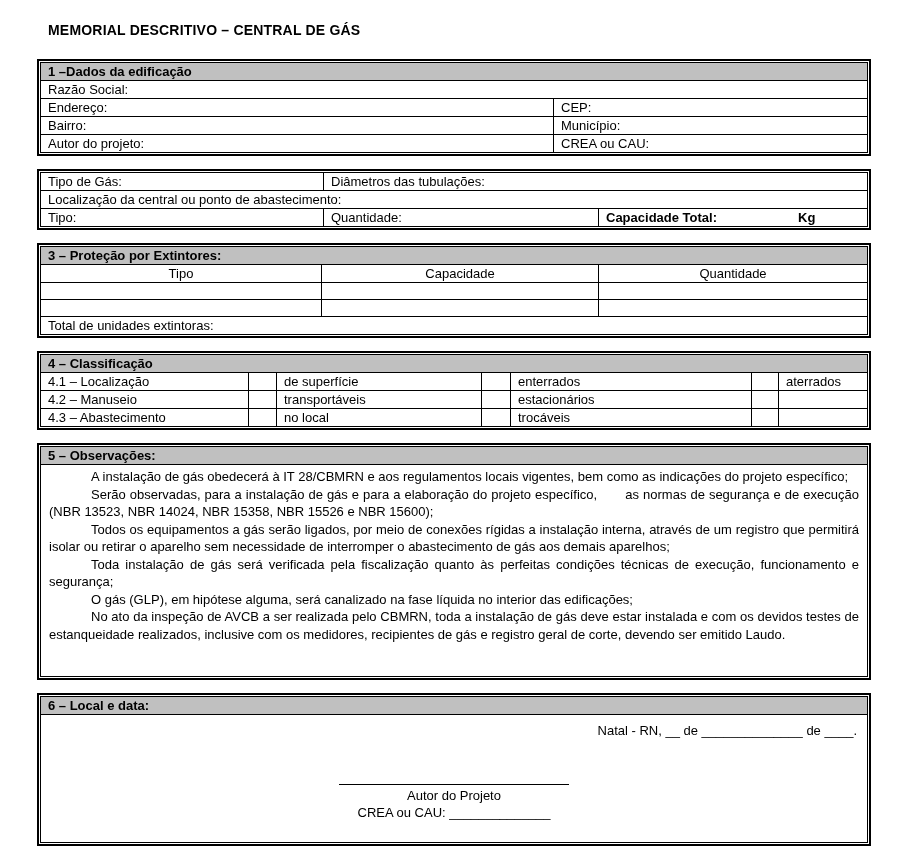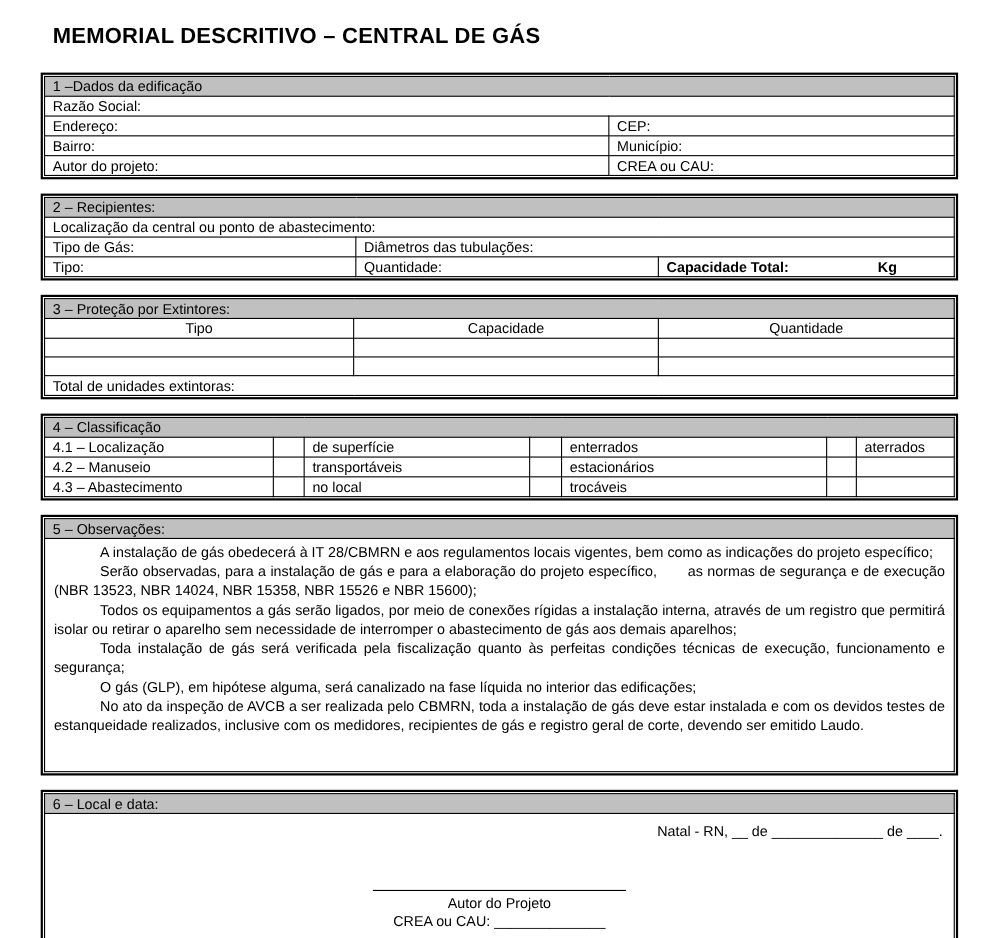--- a/index.html
+++ b/index.html
@@ -5,21 +5,21 @@
   * { margin: 0; padding: 0; box-sizing: border-box; }
   html, body { background: #ffffff; }
   body {
     width: 907px; height: 853px;
     font-family: "Liberation Sans", "DejaVu Sans", sans-serif;
     font-size: 13px; color: #000;
     overflow: hidden;
   }
   .page { padding: 22px 0 0 37px; width: 907px; }
   .title {
-    font-weight: bold; font-size: 20px; letter-spacing: 0.2px;
+    font-weight: bold; font-size: 14px; letter-spacing: 0.2px;
     margin-left: 11px; margin-bottom: 21px;
   }
   .sec {
     width: 834px;
     border: 2px solid #000;
     padding: 1px;
     margin-bottom: 13px;
     background: #fff;
   }
   .sec table {
@@ -30,21 +30,21 @@
   .sec td {
     border: 1px solid #000;
     padding: 1px 7px;
     height: 15px;
     vertical-align: middle;
     white-space: nowrap;
     overflow: hidden;
   }
   td.hdr {
     background: #c0c0c0;
-    font-weight: normal;
+    font-weight: bold;
     height: 16px;
   }
   td.center { text-align: center; }
   td.blank-row { height: 17px; }
   .cap-cell { display: flex; align-items: center; font-weight: bold; }
   .cap-cell .unit { margin-left: 55px; padding-left: 26px; }
   
   td.obs {
     height: 212px;
     vertical-align: top;
@@ -106,30 +106,27 @@
   </div>
 
   <div class="sec">
     <table>
       <colgroup>
           <col style="width:283px">
           <col style="width:275px">
           <col>
         </colgroup>
       <tbody>
-          <tr>
-            <td class="hdr" colspan="3">2 – Recipientes:</td>
-          </tr>
-      <tr>
-            <td colspan="3">Localização da central ou ponto de abastecimento:</td>
-          </tr>
       <tr>
         <td>Tipo de Gás:</td>
         <td colspan="2">Diâmetros das tubulações:</td>
       </tr>
+      <tr>
+            <td colspan="3">Localização da central ou ponto de abastecimento:</td>
+          </tr>
       <tr>
         <td>Tipo:</td>
         <td>Quantidade:</td>
         <td>
           <span class="cap-cell">
             <span>Capacidade Total:</span>
             <span class="unit">Kg</span>
           </span>
         </td>
       </tr>

